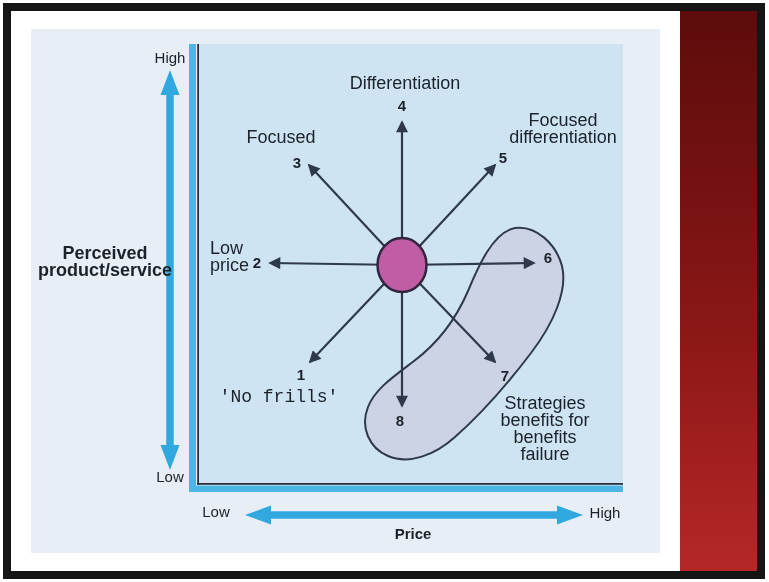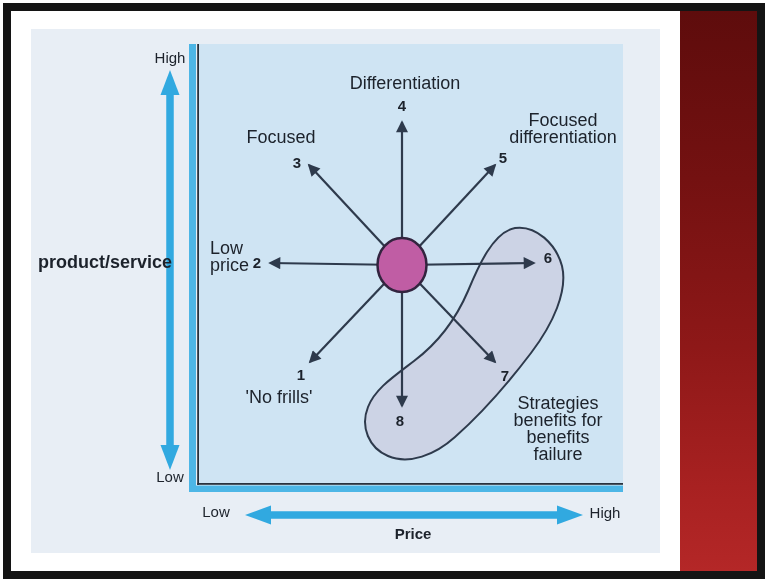--- a/index.html
+++ b/index.html
@@ -82,20 +82,21 @@
         <line x1="371" y1="236" x2="239" y2="234" marker-end="url(#darkhead)"></line>
         <line x1="371" y1="236" x2="278" y2="136" marker-end="url(#darkhead)"></line>
       </g>
 
       <ellipse cx="371" cy="236" rx="24.5" ry="27" fill="#c05da4" stroke="#33243f" stroke-width="2.5"></ellipse>
     </svg>
 
     <div class="lbl axis-end" style="left:139px;top:29px;">High</div>
     <div class="lbl axis-end" style="left:139px;top:448px;">Low</div>
     <div class="lbl bold multiline" style="left:74px;top:233px;width:150px;">
+      <div>Perceived</div>
       <div>product/service</div>
     </div>
 
     <div class="lbl axis-end" style="left:185px;top:483px;">Low</div>
     <div class="lbl axis-end" style="left:574px;top:484px;">High</div>
     <div class="lbl bold" style="left:382px;top:505px;font-size:15px;">Price</div>
 
     <div class="lbl" style="left:374px;top:54px;">Differentiation</div>
     <div class="lbl num" style="left:371px;top:77px;">4</div>
 
@@ -108,26 +109,26 @@
     <div class="lbl" style="left:250px;top:108px;">Focused</div>
     <div class="lbl num" style="left:266px;top:134px;">3</div>
 
     <div class="lbl multiline left-align" style="left:179px;top:211px;">
       <div>Low</div>
       <div>price</div>
     </div>
     <div class="lbl num" style="left:226px;top:234px;">2</div>
 
     <div class="lbl num" style="left:270px;top:346px;">1</div>
-    <div class="lbl" style="left:248px;top:368px;">'No frills'</div>
+    <div class="lbl" style="left:248px;top:368px;font-family:Liberation Mono, monospace;">'No frills'</div>
 
     <div class="lbl num" style="left:517px;top:229px;">6</div>
     <div class="lbl num" style="left:474px;top:347px;">7</div>
     <div class="lbl num" style="left:369px;top:392px;">8</div>
 
-    <div class="lbl multiline" style="left:527px;top:400px;">
+    <div class="lbl multiline" style="left:514px;top:400px;">
       <div>Strategies</div>
       <div>benefits for</div>
       <div>benefits failure</div>
     </div>
 
   </div>
 </div>
 
 </body></html>

